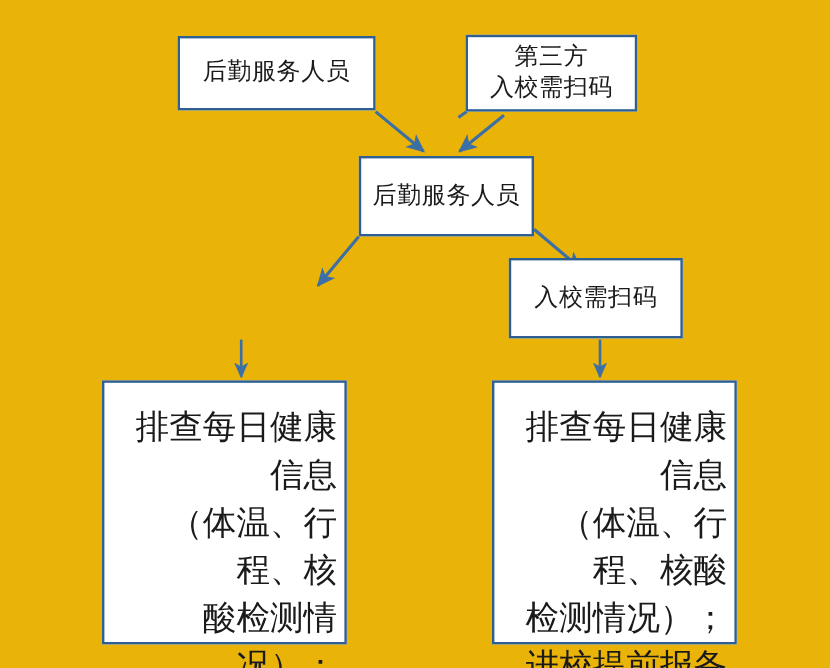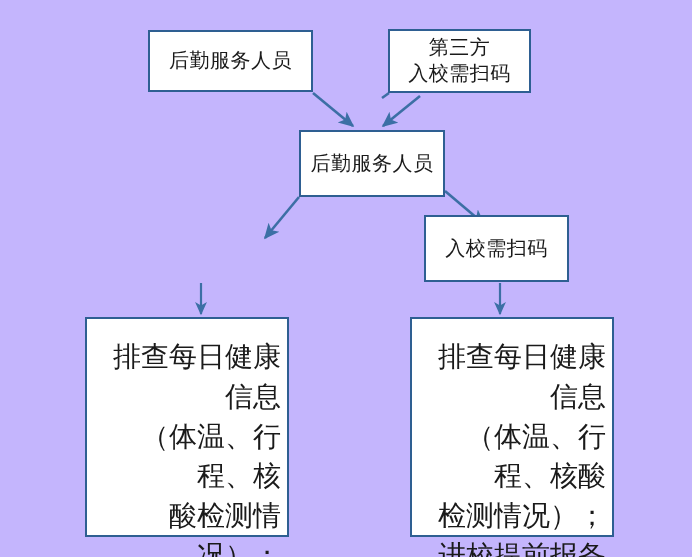--- a/index.html
+++ b/index.html
@@ -7,21 +7,21 @@
     padding: 0;
     background: #ffffff;
   }
   body {
     font-family: "Liberation Serif", "DejaVu Serif", serif;
   }
   #canvas {
     position: relative;
     width: 692px;
     height: 557px;
-    background: #c4b5fd;
+    background: #eab308;
     overflow: hidden;
   }
   #arrow-layer {
     position: absolute;
     left: 0;
     top: 0;
     width: 692px;
     height: 557px;
     pointer-events: none;
   }

